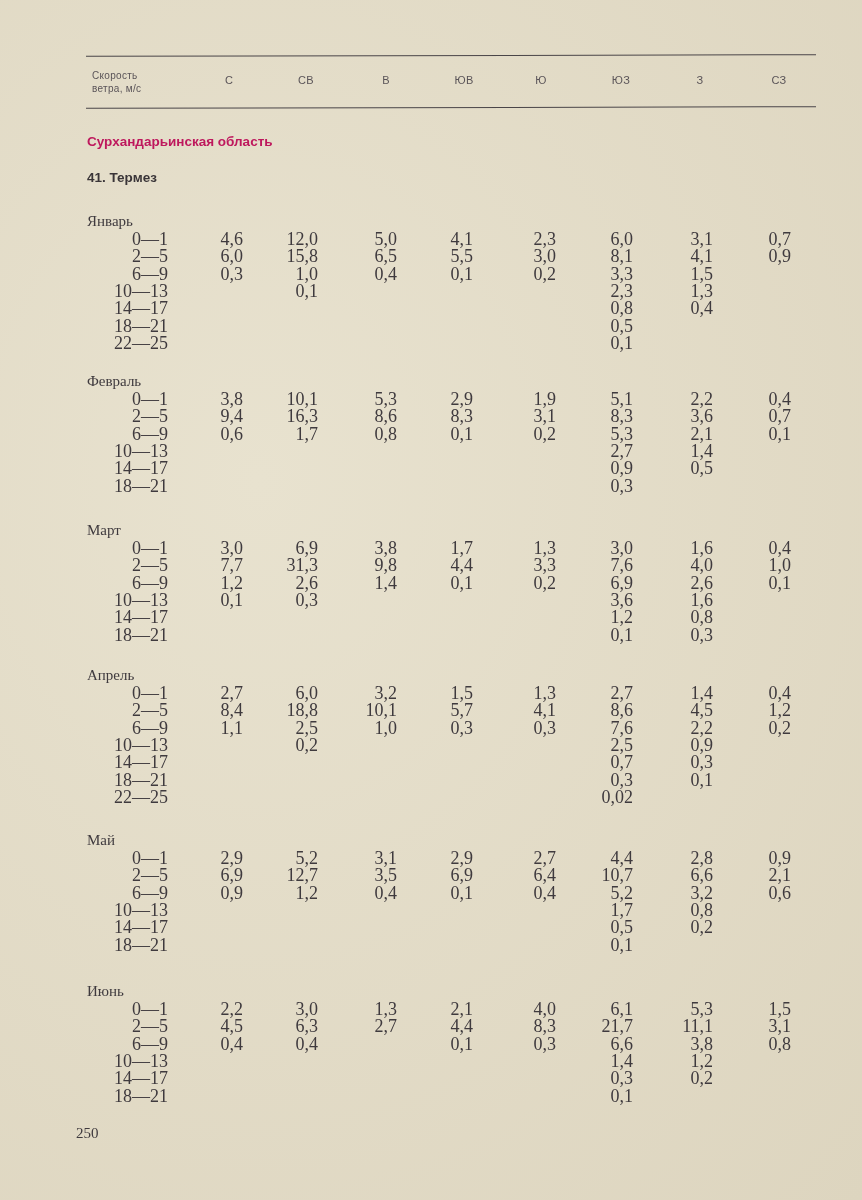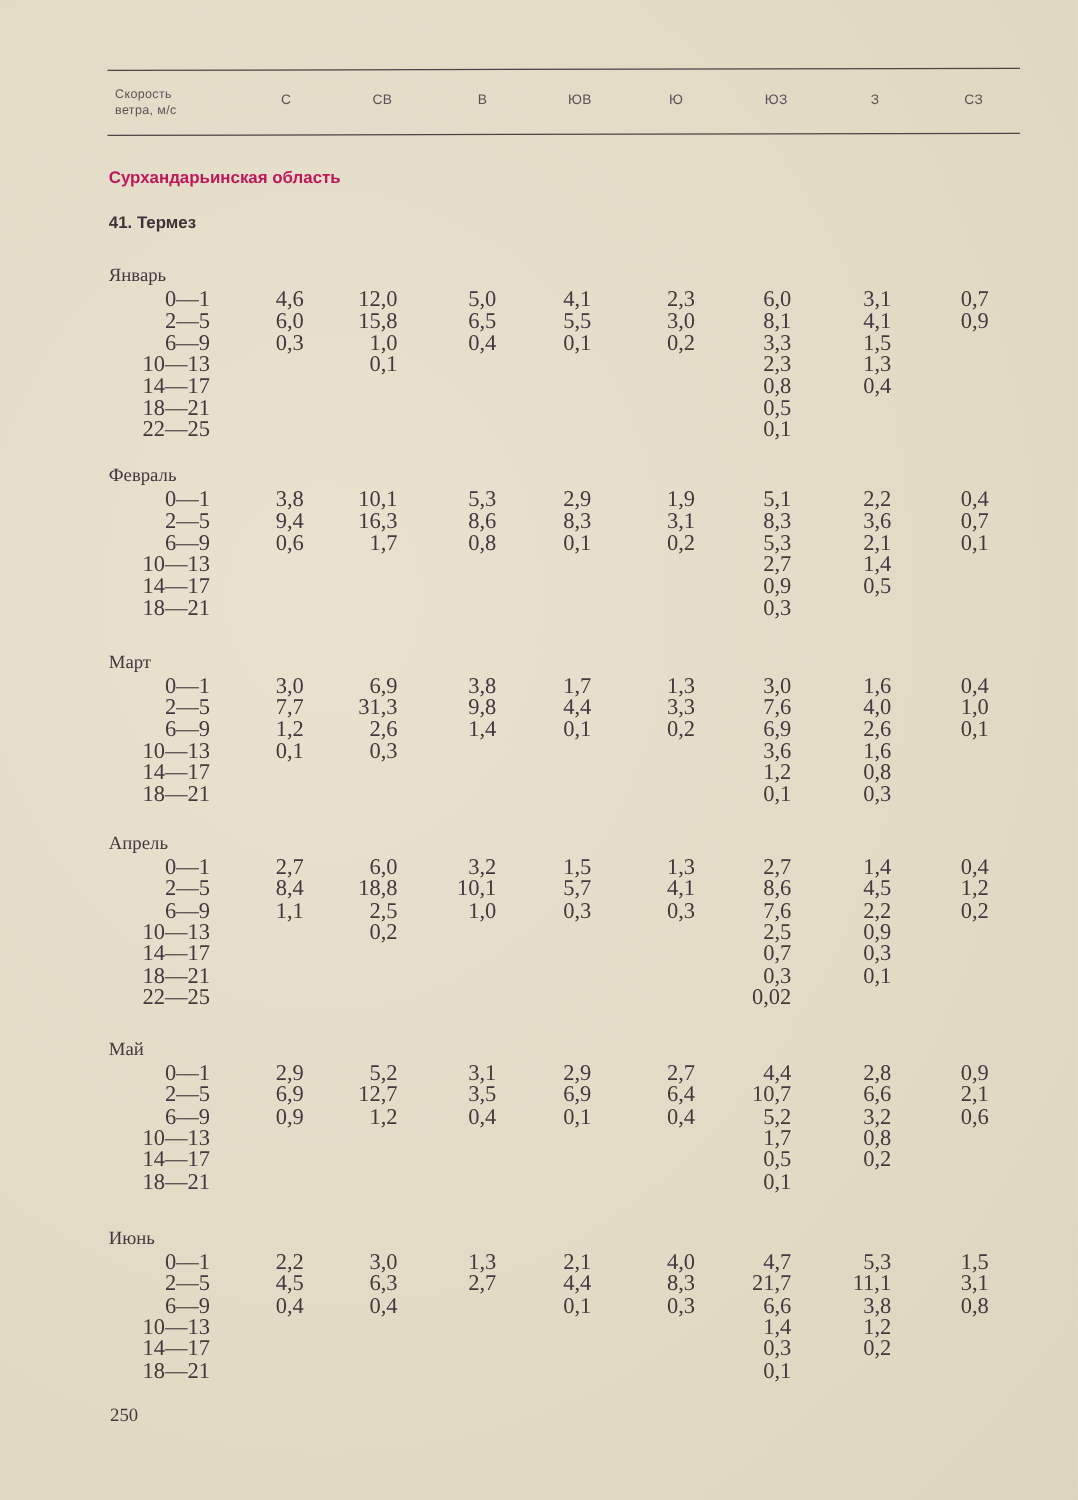--- a/index.html
+++ b/index.html
@@ -27,21 +27,21 @@
   .range { position: absolute; width: 80px; text-align: right; left: 88px; }
   .cell { position: absolute; text-align: right; width: 60px; }
   .c0 { left: 183px; }
   .c1 { left: 258px; }
   .c2 { left: 337px; }
   .c3 { left: 413px; }
   .c4 { left: 496px; }
   .c5 { left: 573px; }
   .c6 { left: 653px; }
   .c7 { left: 731px; }
-  .pagenum { position: absolute; left: 88px; top: 1125px; font-size: 15px; }
+  .pagenum { position: absolute; left: 76px; top: 1125px; font-size: 15px; }
 </style>
 </head>
 <body>
 
 <div class="page">
   <div class="rule top"></div>
   <div class="rule bottom"></div>
 
   <div class="hdr speed">
     <div>Скорость</div>
@@ -429,21 +429,21 @@
       </div>
       <div class="month-block" style="top: 983px;">
         <div class="month-name">Июнь</div>
         <div class="row" style="top: 18px;">
           <div class="range">0—1</div>
           <div class="cell c0">2,2</div>
           <div class="cell c1">3,0</div>
           <div class="cell c2">1,3</div>
           <div class="cell c3">2,1</div>
           <div class="cell c4">4,0</div>
-          <div class="cell c5">4,7</div>
+          <div class="cell c5">6,1</div>
           <div class="cell c6">5,3</div>
           <div class="cell c7">1,5</div>
         </div>
         <div class="row" style="top: 35.3px;">
           <div class="range">2—5</div>
           <div class="cell c0">4,5</div>
           <div class="cell c1">6,3</div>
           <div class="cell c2">2,7</div>
           <div class="cell c3">4,4</div>
           <div class="cell c4">8,3</div>

